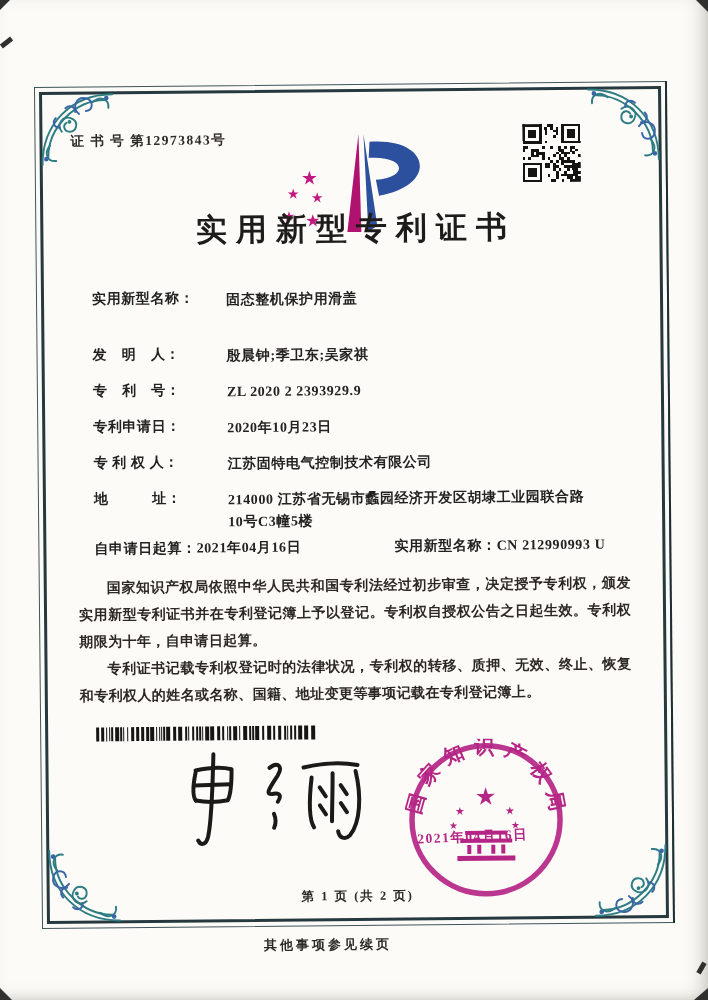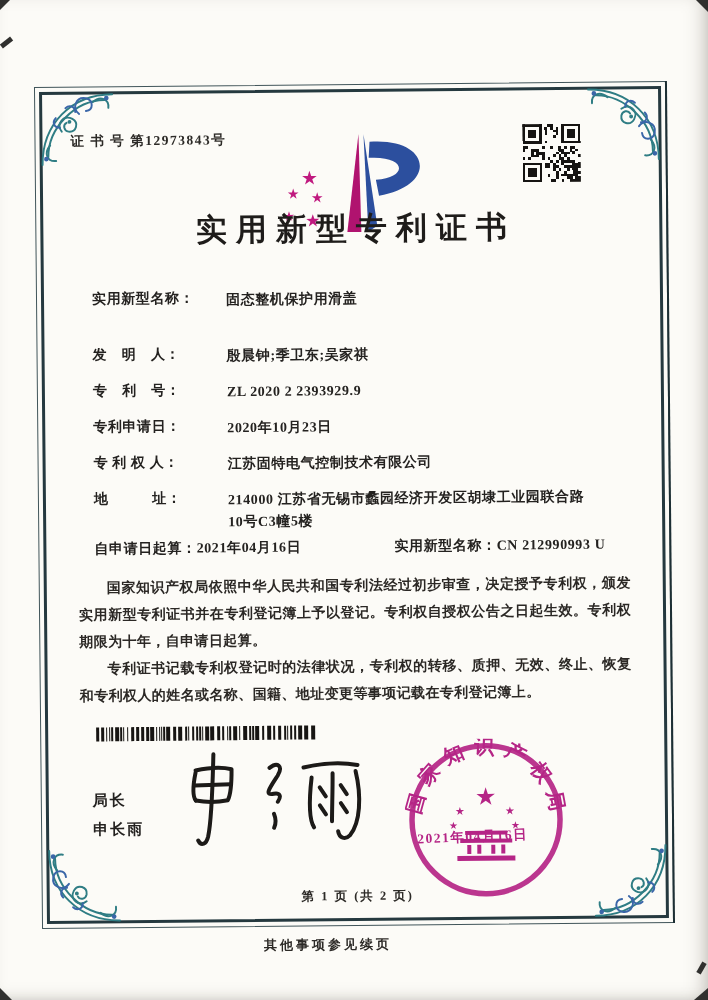--- a/index.html
+++ b/index.html
@@ -311,24 +311,20 @@
       </span>
     </div>
 
     <div class="paragraphs">
       <p>国家知识产权局依照中华人民共和国专利法经过初步审查，决定授予专利权，颁发实用新型专利证书并在专利登记簿上予以登记。专利权自授权公告之日起生效。专利权期限为十年，自申请日起算。</p>
       <p>专利证书记载专利权登记时的法律状况，专利权的转移、质押、无效、终止、恢复和专利权人的姓名或名称、国籍、地址变更等事项记载在专利登记簿上。</p>
     </div>
 
     <div class="barcode" id="barcode"><span style="width: 3px; margin-right: 2px;"></span><span style="width: 3px; margin-right: 2px;"></span><span style="width: 1px; margin-right: 2px;"></span><span style="width: 1px; margin-right: 1px;"></span><span style="width: 2px; margin-right: 2px;"></span><span style="width: 4px; margin-right: 1px;"></span><span style="width: 2px; margin-right: 1px;"></span><span style="width: 1px; margin-right: 3px;"></span><span style="width: 1px; margin-right: 3px;"></span><span style="width: 3px; margin-right: 2px;"></span><span style="width: 3px; margin-right: 2px;"></span><span style="width: 3px; margin-right: 2px;"></span><span style="width: 3px; margin-right: 1px;"></span><span style="width: 4px; margin-right: 2px;"></span><span style="width: 1px; margin-right: 2px;"></span><span style="width: 1px; margin-right: 1px;"></span><span style="width: 1px; margin-right: 1px;"></span><span style="width: 2px; margin-right: 1px;"></span><span style="width: 4px; margin-right: 3px;"></span><span style="width: 3px; margin-right: 2px;"></span><span style="width: 4px; margin-right: 3px;"></span><span style="width: 2px; margin-right: 1px;"></span><span style="width: 1px; margin-right: 3px;"></span><span style="width: 2px; margin-right: 2px;"></span><span style="width: 2px; margin-right: 1px;"></span><span style="width: 2px; margin-right: 1px;"></span><span style="width: 1px; margin-right: 2px;"></span><span style="width: 4px; margin-right: 1px;"></span><span style="width: 4px; margin-right: 3px;"></span><span style="width: 3px; margin-right: 2px;"></span><span style="width: 2px; margin-right: 3px;"></span><span style="width: 1px; margin-right: 1px;"></span><span style="width: 2px; margin-right: 2px;"></span><span style="width: 4px; margin-right: 2px;"></span><span style="width: 1px; margin-right: 3px;"></span><span style="width: 4px; margin-right: 2px;"></span><span style="width: 2px; margin-right: 1px;"></span><span style="width: 2px; margin-right: 1px;"></span><span style="width: 4px; margin-right: 3px;"></span><span style="width: 2px; margin-right: 3px;"></span><span style="width: 4px; margin-right: 2px;"></span><span style="width: 2px; margin-right: 3px;"></span><span style="width: 3px; margin-right: 3px;"></span><span style="width: 2px; margin-right: 1px;"></span><span style="width: 1px; margin-right: 2px;"></span><span style="width: 2px; margin-right: 2px;"></span><span style="width: 2px; margin-right: 2px;"></span><span style="width: 4px; margin-right: 2px;"></span><span style="width: 4px; margin-right: 3px;"></span><span style="width: 4px; margin-right: 3px;"></span></div>
 
-    <div class="signer">
-      <div>局长</div>
-      <div>申长雨</div>
-    </div>
 
     <svg class="signature" viewBox="0 0 215 120">
       <g fill="none" stroke="#1c1a18" stroke-width="4" stroke-linecap="round" stroke-linejoin="round">
         <path d="M30,32 C27,46 27,56 30,60"></path>
         <path d="M30,30 C44,27 58,27 66,29 C66,42 65,54 62,60 C52,62 40,62 30,60"></path>
         <path d="M29,45 L65,44"></path>
         <path d="M48,14 C47,42 46,78 42,96 C40,104 35,106 32,100"></path>
         <path d="M104,28 C112,22 118,26 112,36 C104,48 98,56 108,54 C114,53 116,56 112,62"></path>
         <path d="M108,74 C110,79 110,84 108,88"></path>
         <path d="M138,28 C156,24 176,23 192,26"></path>

